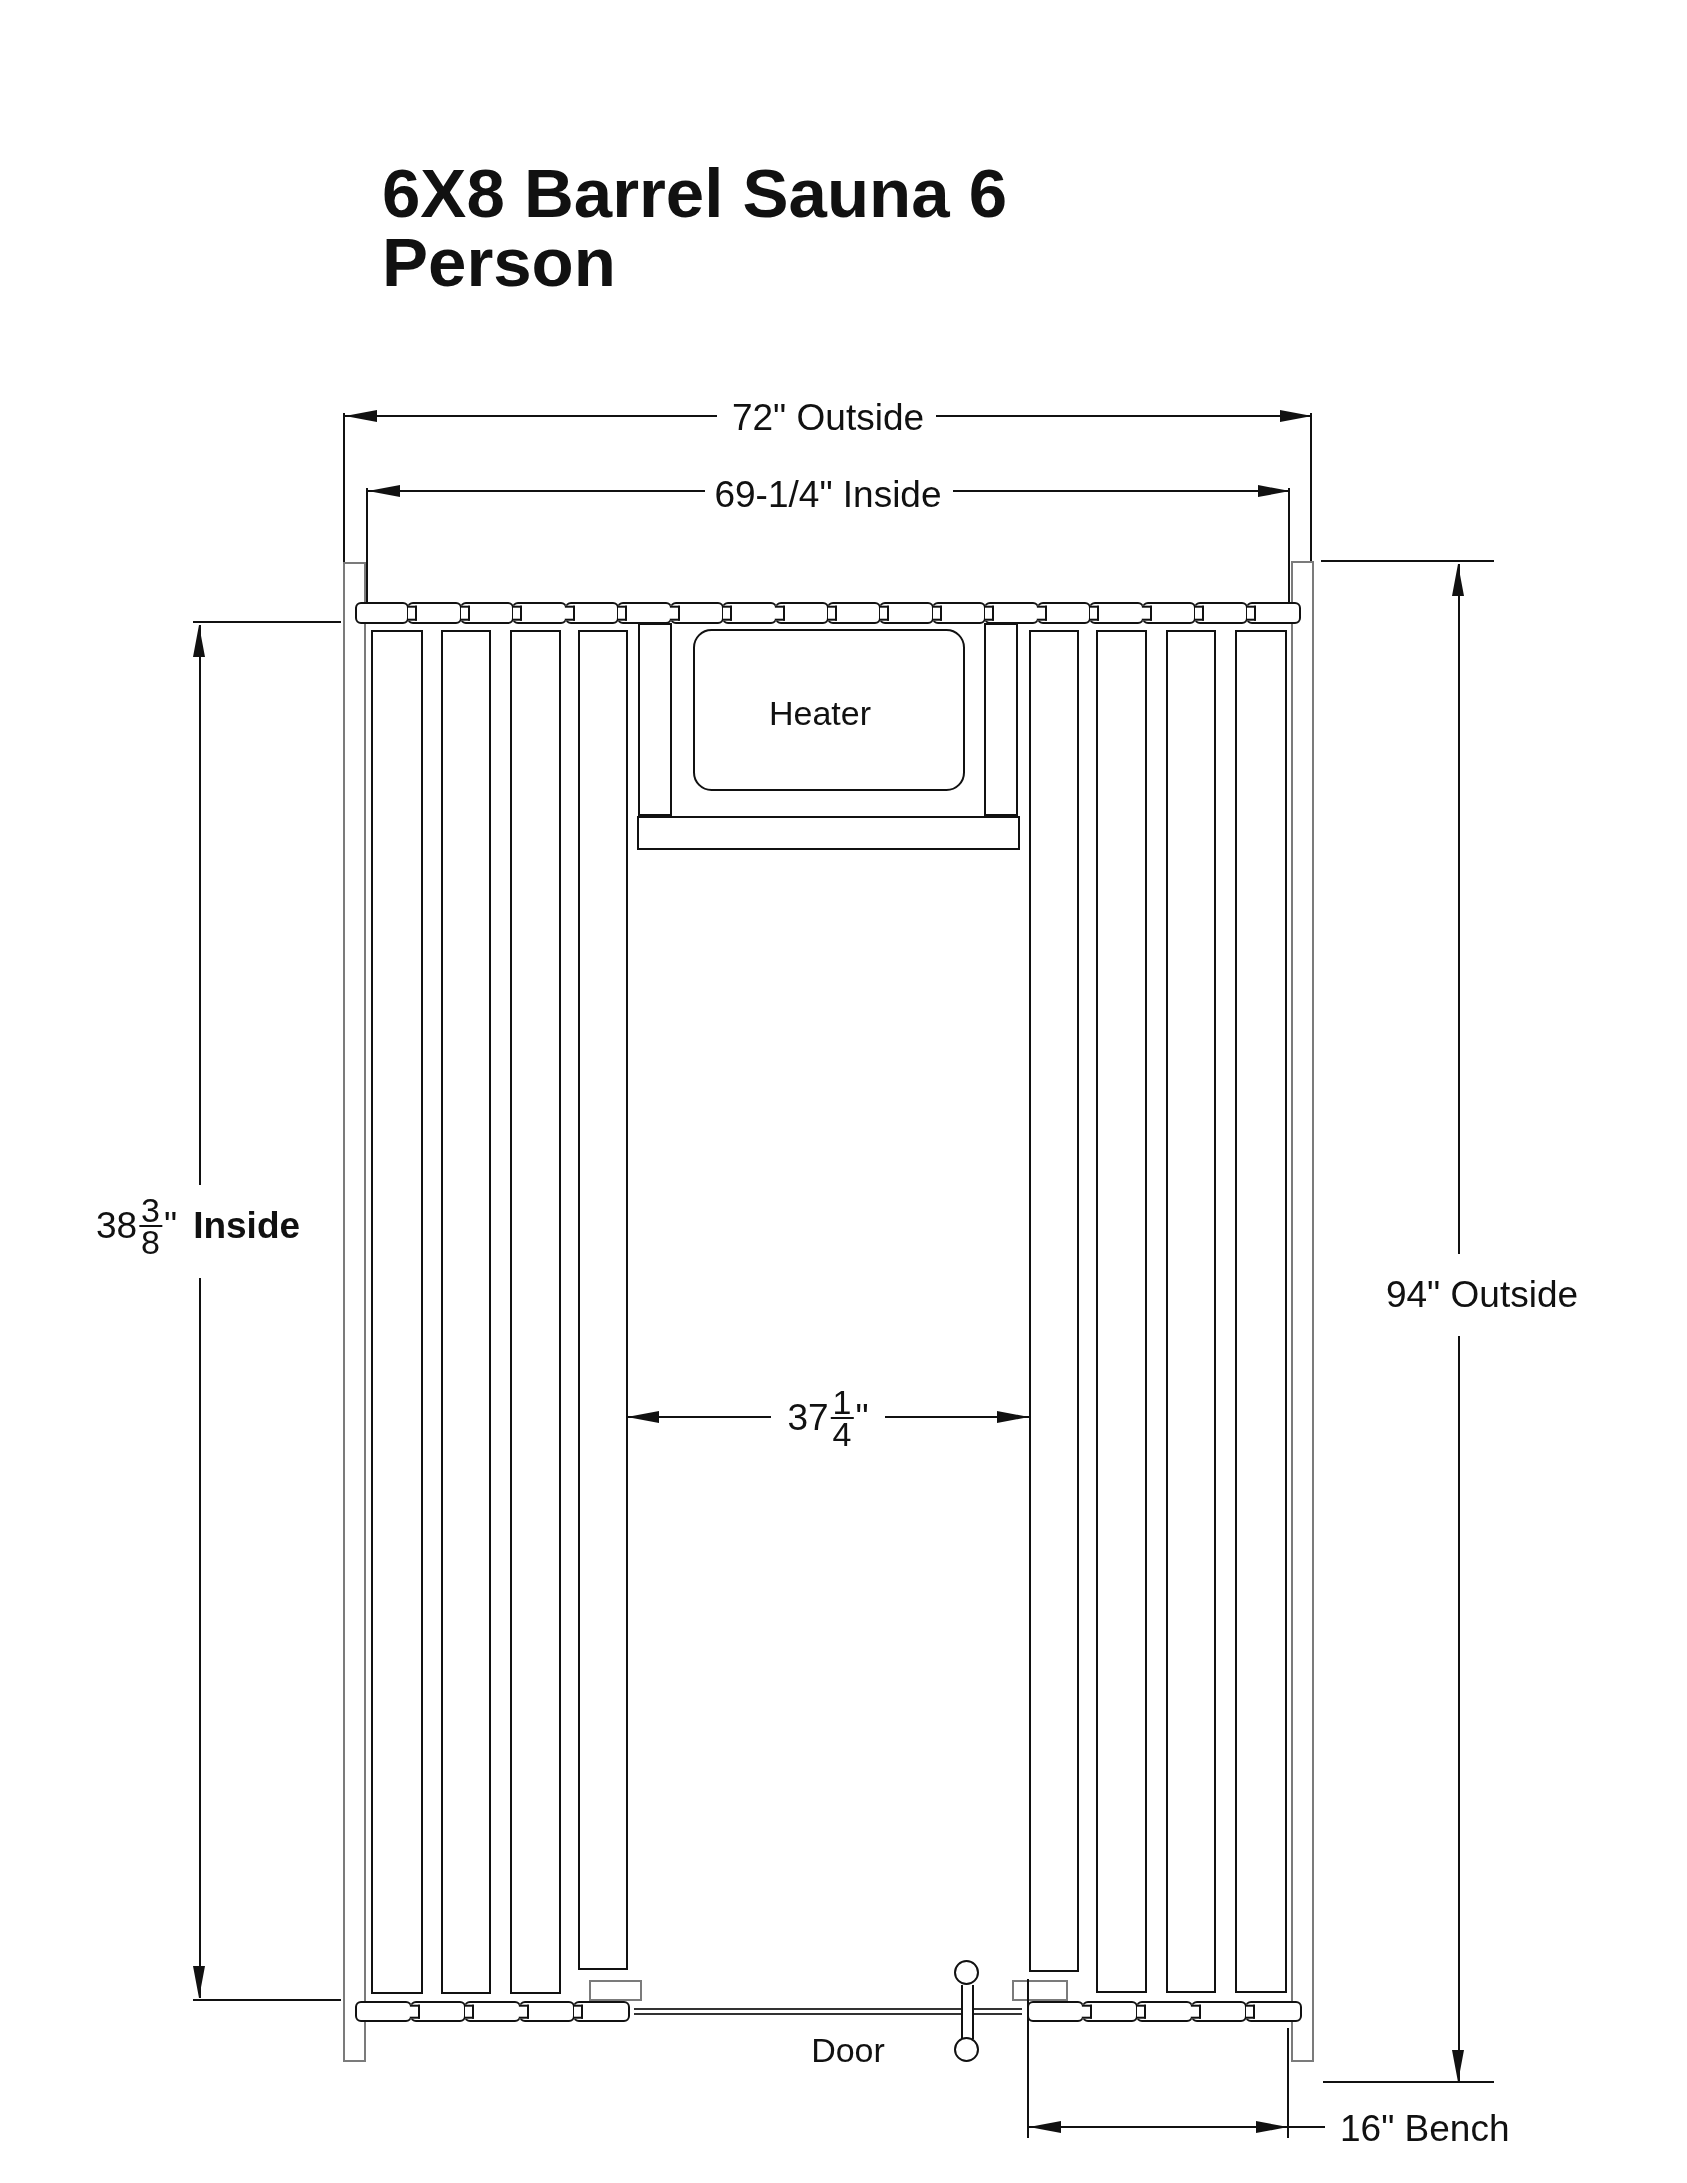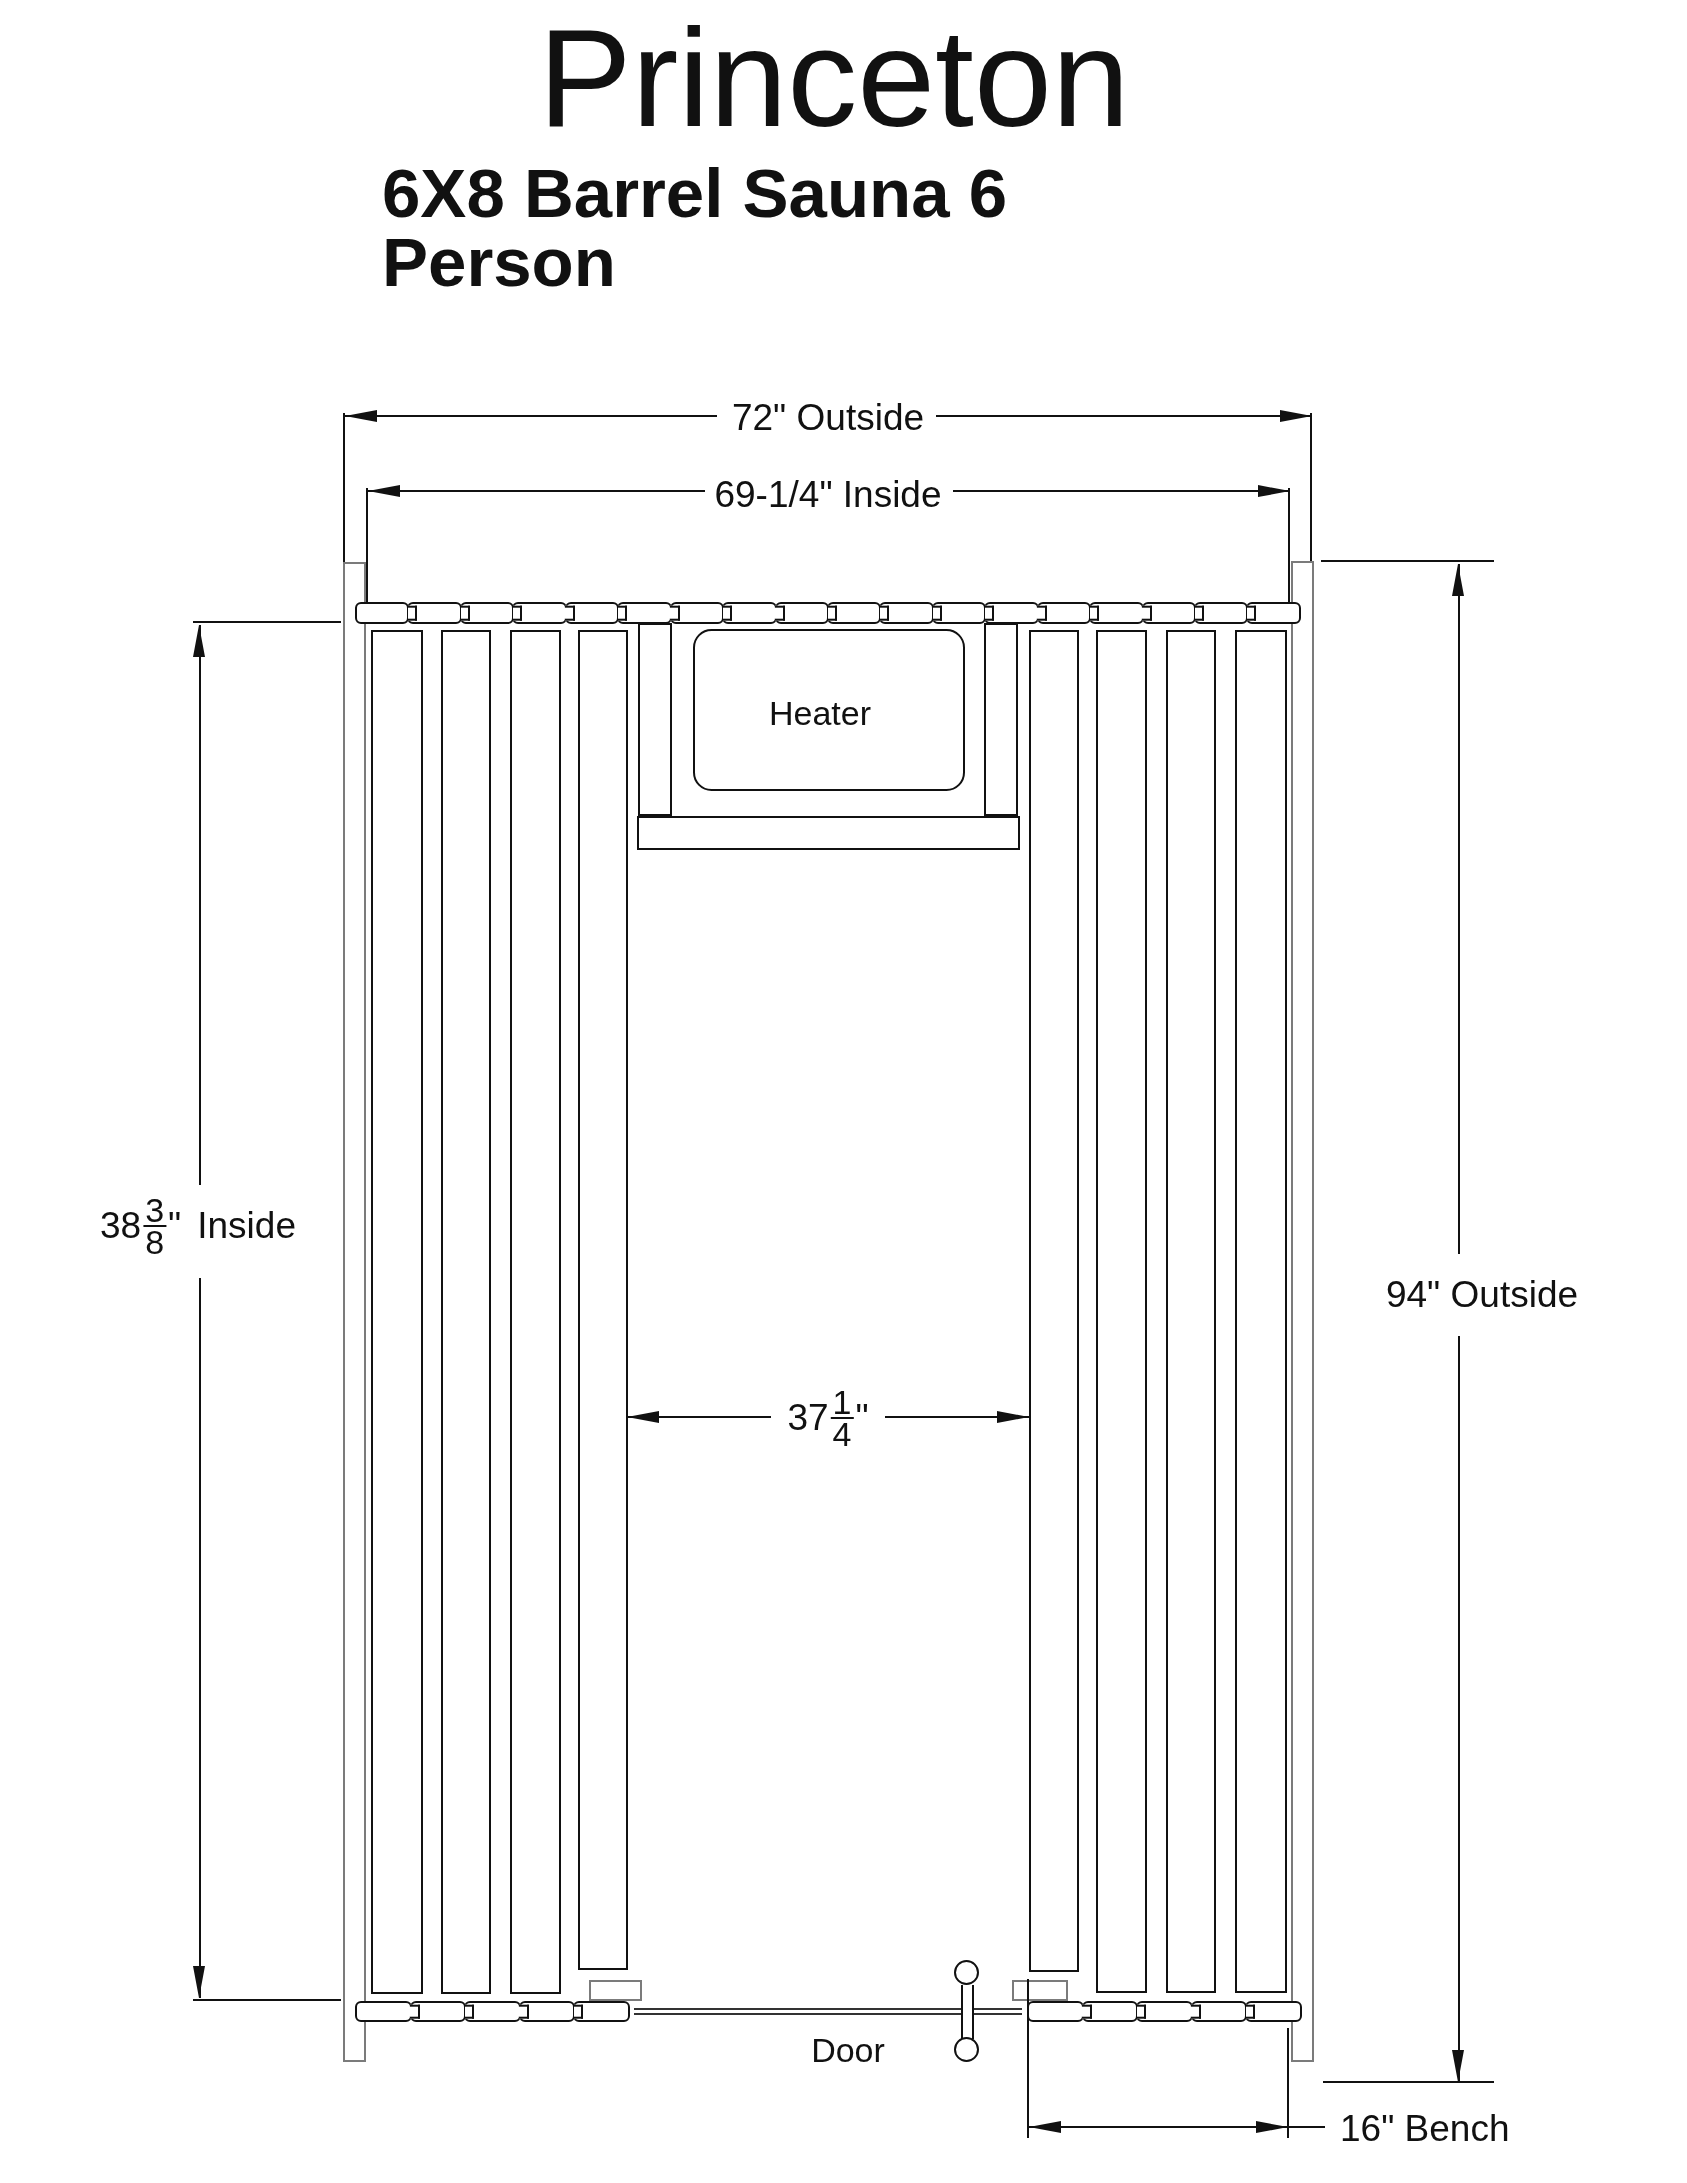--- a/index.html
+++ b/index.html
@@ -35,21 +35,20 @@
   .hbar{position:absolute;box-sizing:border-box;border-left:2px solid var(--line);border-right:2px solid var(--line);
         background:var(--background);}
   .door{position:absolute;box-sizing:border-box;border-top:2px solid #333;border-bottom:2px solid #333;
         background:var(--background);}
 </style>
 </head>
 <body>
 
 <div id="canvas">
 
-  <div class="title" style="left:834px;top:8px;">Princeton</div>
   <div class="subtitle" style="left:817px;top:159px;">6X8 Barrel Sauna 6 Person</div>
 
   <div class="vl" style="left:343px;top:413px;height:149px;"></div>
   <div class="vl" style="left:1310px;top:413px;height:149px;"></div>
   <div class="hl" style="left:345px;top:415px;width:372px;"></div>
   <div class="hl" style="left:936px;top:415px;width:375px;"></div>
   <div class="arr arr-l" style="left:345px;top:410px;"></div>
   <div class="arr arr-r" style="left:1280px;top:410px;"></div>
   <div class="dimtext" style="left:828px;top:418px;">72" Outside</div>
 
@@ -63,21 +62,21 @@
 
   <div class="hl" style="left:193px;top:621px;width:148px;"></div>
   <div class="hl" style="left:193px;top:1999px;width:148px;"></div>
   <div class="vl" style="left:199px;top:625px;height:560px;"></div>
   <div class="vl" style="left:199px;top:1278px;height:720px;"></div>
   <div class="arr arr-u" style="left:193px;top:625px;"></div>
   <div class="arr arr-d" style="left:193px;top:1966px;"></div>
   <div class="dimtext" style="left:198px;top:1228px;"><span>38</span><span class="frac">
         <span class="num">3</span>
         <span class="den">8</span>
-      </span><span>"</span><span style="margin-left:16px;">Inside</span></div>
+      </span><span>"</span><span style="margin-left:16px;font-weight:bold;">Inside</span></div>
 
   <div class="hl" style="left:1321px;top:560px;width:173px;"></div>
   <div class="hl" style="left:1323px;top:2081px;width:171px;"></div>
   <div class="vl" style="left:1458px;top:564px;height:690px;"></div>
   <div class="vl" style="left:1458px;top:1336px;height:745px;"></div>
   <div class="arr arr-u" style="left:1452px;top:564px;"></div>
   <div class="arr arr-d" style="left:1452px;top:2050px;"></div>
   <div class="dimtext" style="left:1482px;top:1295px;">94" Outside</div>
 
   <div class="gray-outline" style="left:343px;top:562px;width:22.5px;height:1500px;"></div>

